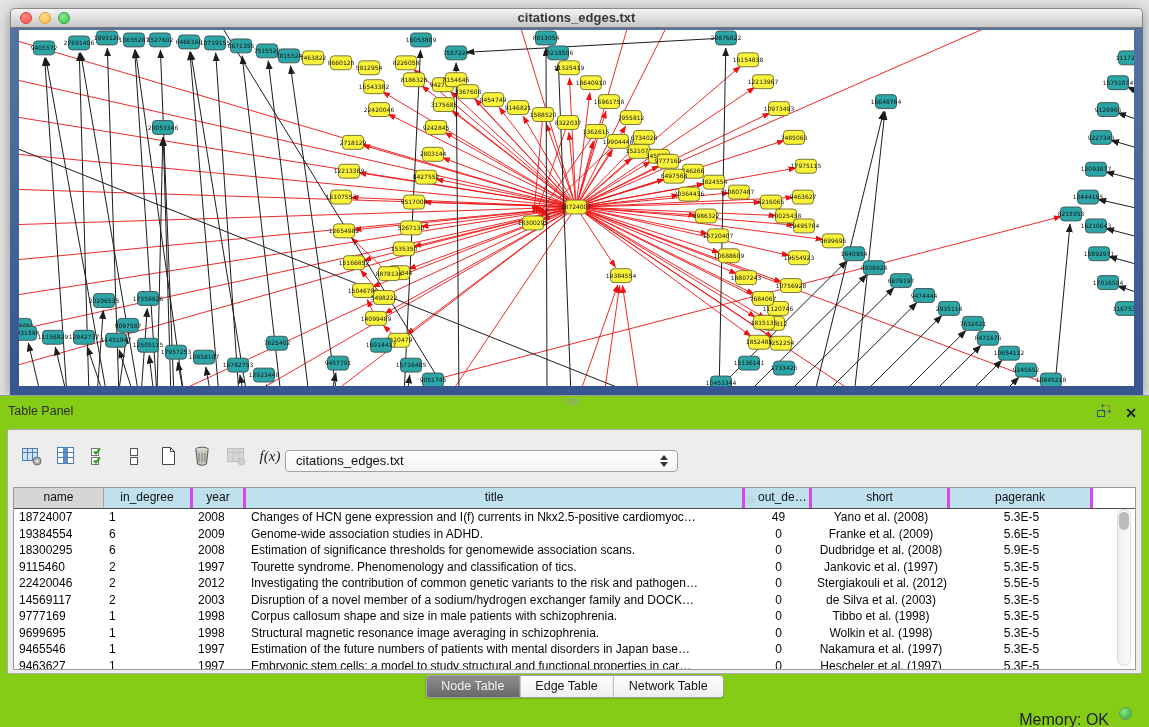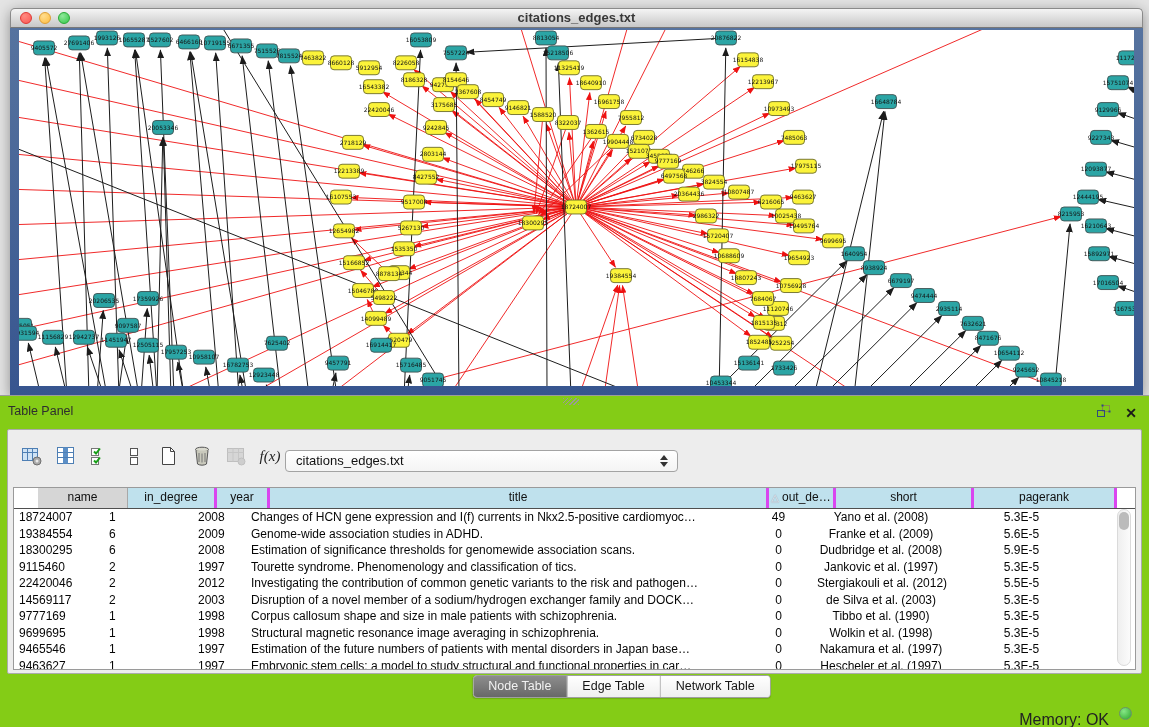--- a/index.html
+++ b/index.html
@@ -43,34 +43,34 @@
          box-sizing:border-box;color:#111;}
   .updown{position:absolute;right:9px;top:4px;display:flex;flex-direction:column;gap:2px;}
   .tri-up{width:0;height:0;border-left:4px solid transparent;border-right:4px solid transparent;border-bottom:5px solid #333;}
   .tri-dn{width:0;height:0;border-left:4px solid transparent;border-right:4px solid transparent;border-top:5px solid #333;}
 
   .table-wrap{position:absolute;left:5px;right:5px;top:57px;bottom:3px;background:#fff;
               border:1px solid #9A9A9A;overflow:hidden;box-sizing:border-box;}
   .thead{display:flex;height:20px;border-bottom:1px solid #4F4F4F;background:#fff;}
   .th{box-sizing:border-box;font-size:12px;line-height:19px;text-align:center;background:#BFE1ED;
       border-right:3px solid #d946ef;color:#101010;white-space:nowrap;overflow:hidden;}
-  .th.gray{background:#D6D6D6;border-right:1px solid #A8A8A8;margin-left:24px;}
+  .th.gray{background:#D6D6D6;border-right:1px solid #A8A8A8;}
   .sort{display:inline-block;color:#F8F8F8;text-shadow:0 0 1px #557;font-size:10px;margin-right:3px;}
   .tr{display:flex;height:16.5px;}
   .td{box-sizing:border-box;font-size:12px;line-height:16.5px;padding:0 5px;white-space:nowrap;
       overflow:hidden;color:#060606;}
   .c0{width:90px}.c1{width:89px}.c2{width:53px}.c3{width:499px}.c4{width:67px}.c5{width:138px}.c6{width:143px}
   .td.c5,.td.c6,.td.c4{text-align:center;}
   .vscroll{position:absolute;top:21px;right:4px;bottom:3px;width:14px;border-radius:7px;
            background:linear-gradient(90deg,#EFEFEF,#FBFBFB);border:1px solid #DADADA;box-sizing:border-box;}
   .vthumb{position:absolute;left:1px;top:2px;width:10px;height:18px;border-radius:5px;background:#BBBBBB;}
 
   .tabs{position:absolute;left:50%;top:279px;transform:translateX(-50%);display:flex;height:21px;
         border:1px solid #9F9F9F;border-radius:4px;overflow:hidden;background:#fff;
-        box-shadow:0 1px 1px rgba(0,0,0,.15);margin-left:47px;}
+        box-shadow:0 1px 1px rgba(0,0,0,.15);}
   .seg{font-size:12.5px;line-height:20px;padding:0 15px;background:linear-gradient(#FFFFFF,#EFEFEF);
        color:#141414;border-right:1px solid #ABABAB;}
   .seg:last-child{border-right:none;}
   .seg.sel{background:linear-gradient(#8D8D8D,#686868);color:#F2F2F2;}
 
   .status-label{position:absolute;right:40px;top:315px;font-size:16px;color:#222;}
   .status-dot{position:absolute;right:17px;top:311px;width:13px;height:13px;border-radius:50%;
               background:radial-gradient(circle at 35% 30%,#86E786,#2DA82D);border:1px solid #6A936A;box-sizing:border-box;}
 </style>
 </head>
@@ -929,21 +929,21 @@
             <div class="td c4">0</div>
             <div class="td c5">de Silva et al. (2003)</div>
             <div class="td c6">5.3E-5</div>
           </div>
           <div class="tr">
             <div class="td c0">9777169</div>
             <div class="td c1">1</div>
             <div class="td c2">1998</div>
             <div class="td c3">Corpus callosum shape and size in male patients with schizophrenia.</div>
             <div class="td c4">0</div>
-            <div class="td c5">Tibbo et al. (1990)</div>
+            <div class="td c5">Tibbo et al. (1998)</div>
             <div class="td c6">5.3E-5</div>
           </div>
           <div class="tr">
             <div class="td c0">9699695</div>
             <div class="td c1">1</div>
             <div class="td c2">1998</div>
             <div class="td c3">Structural magnetic resonance image averaging in schizophrenia.</div>
             <div class="td c4">0</div>
             <div class="td c5">Wolkin et al. (1998)</div>
             <div class="td c6">5.3E-5</div>

